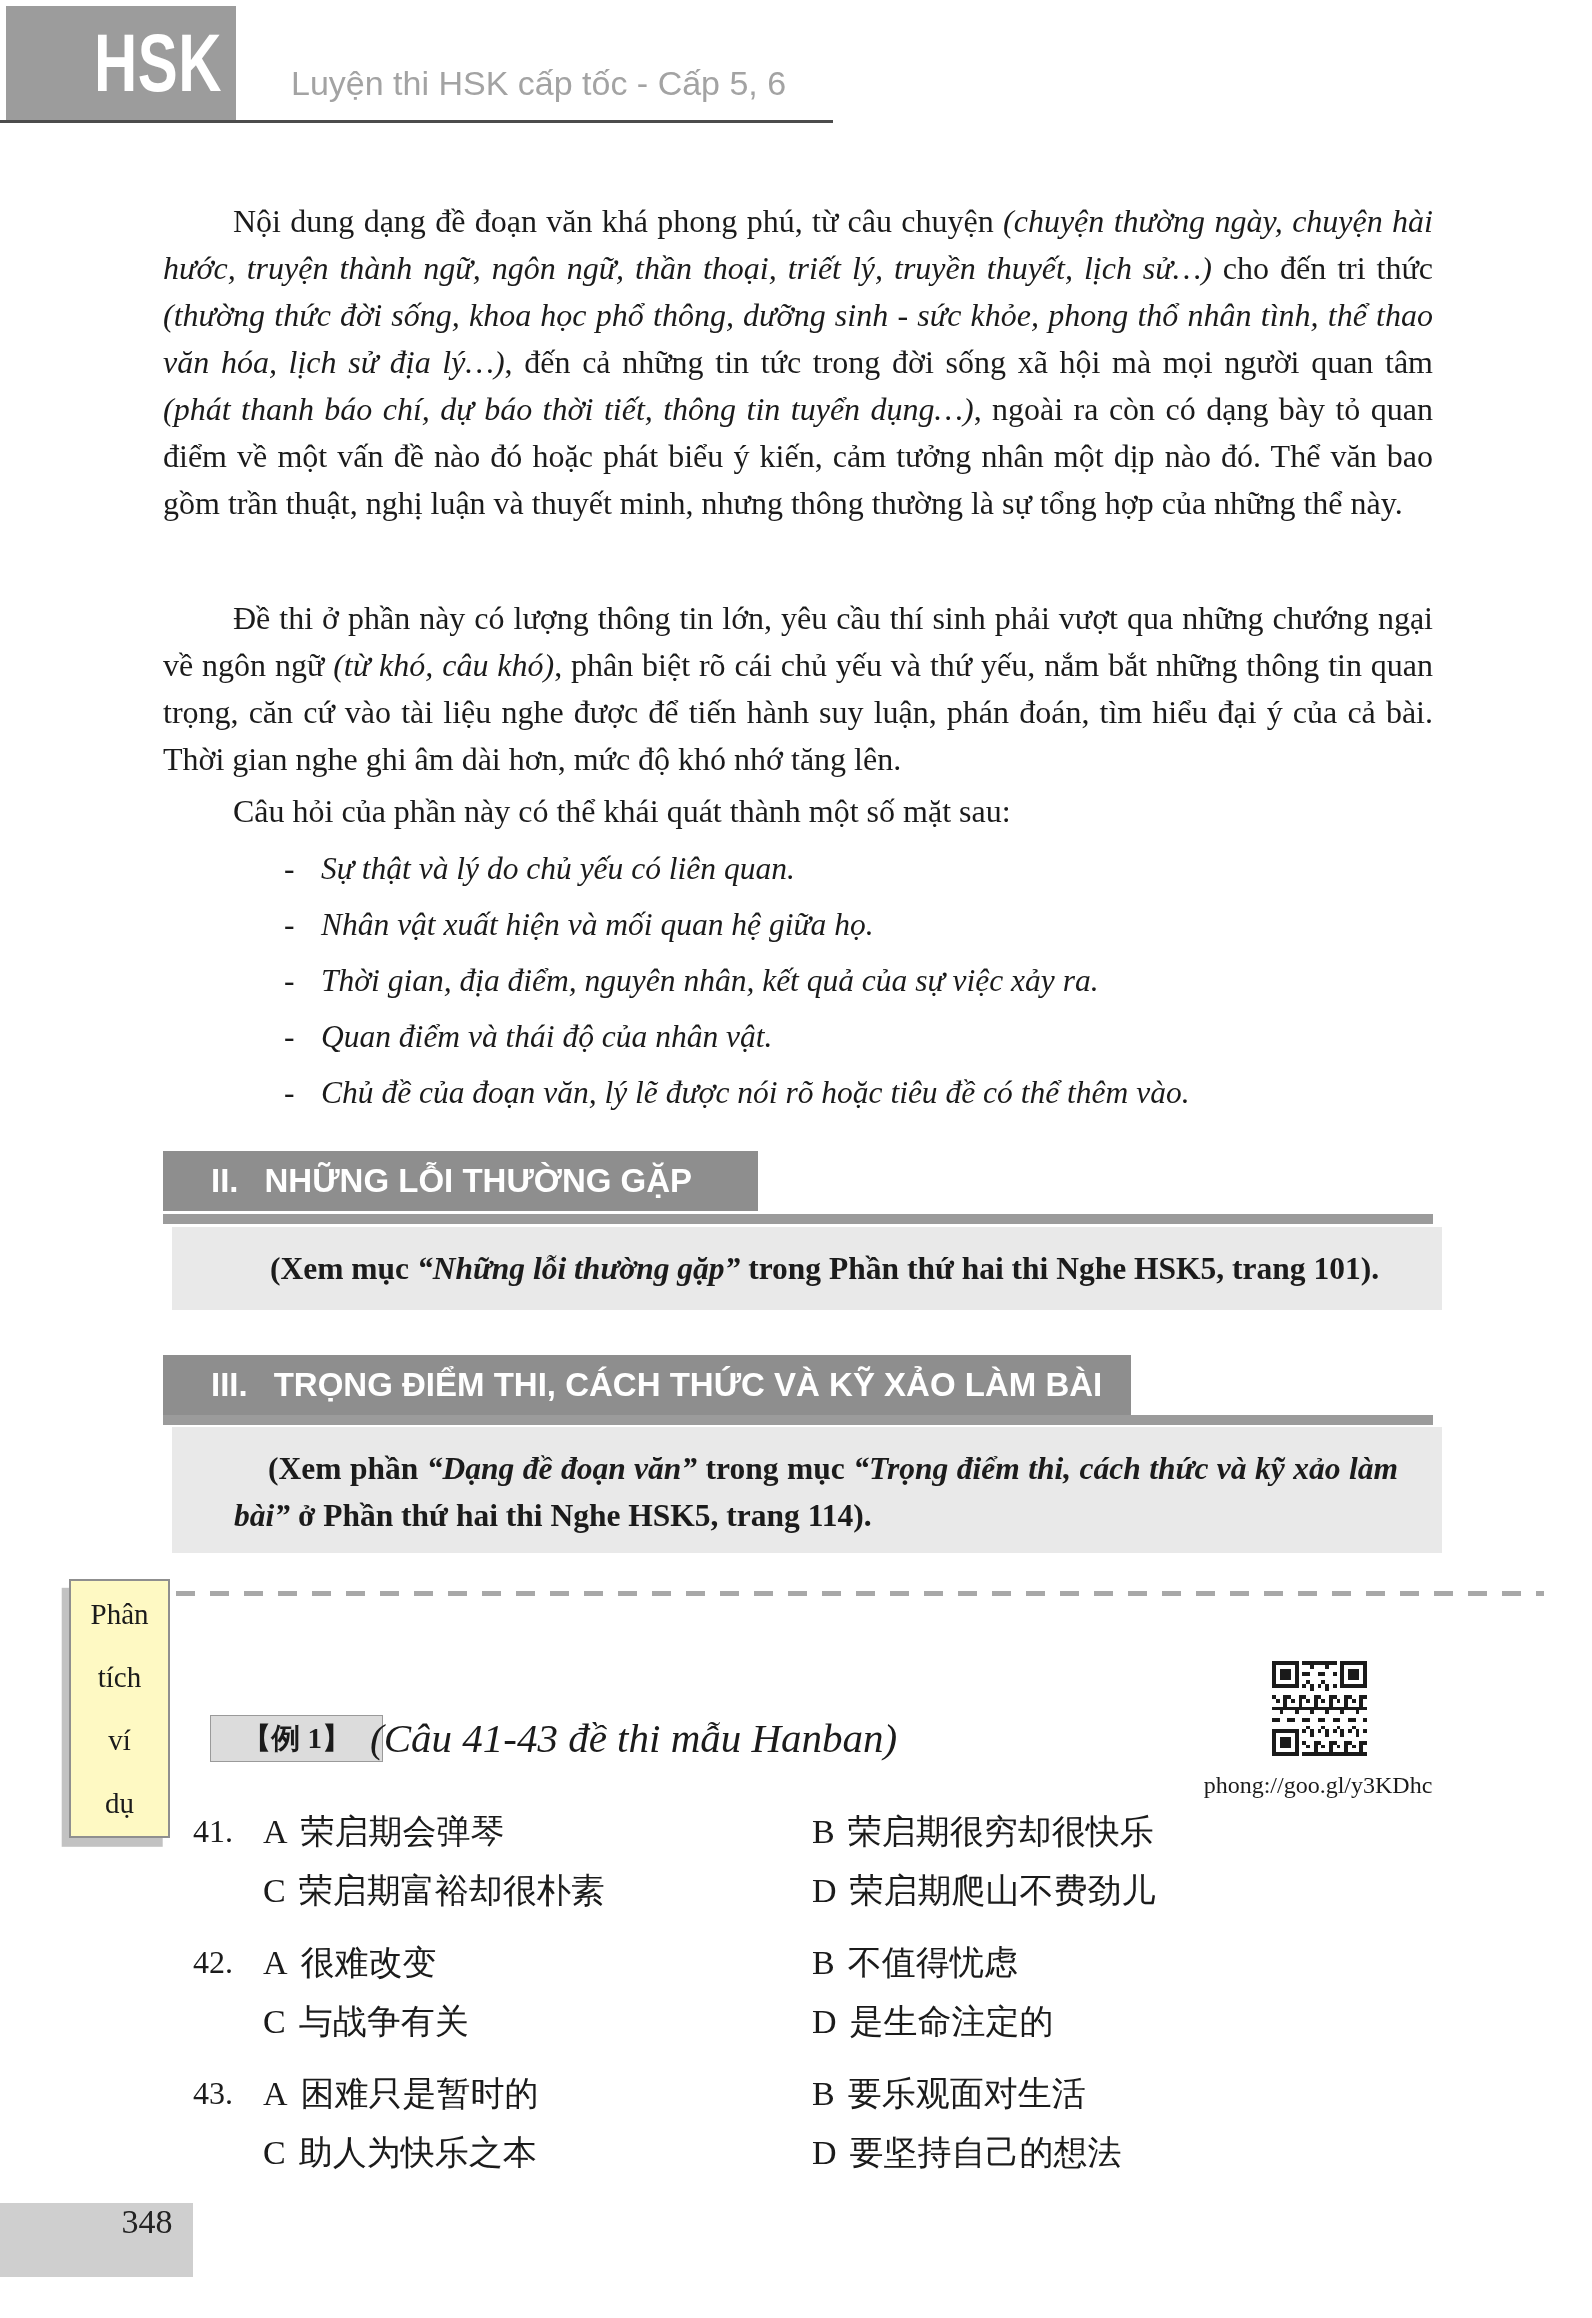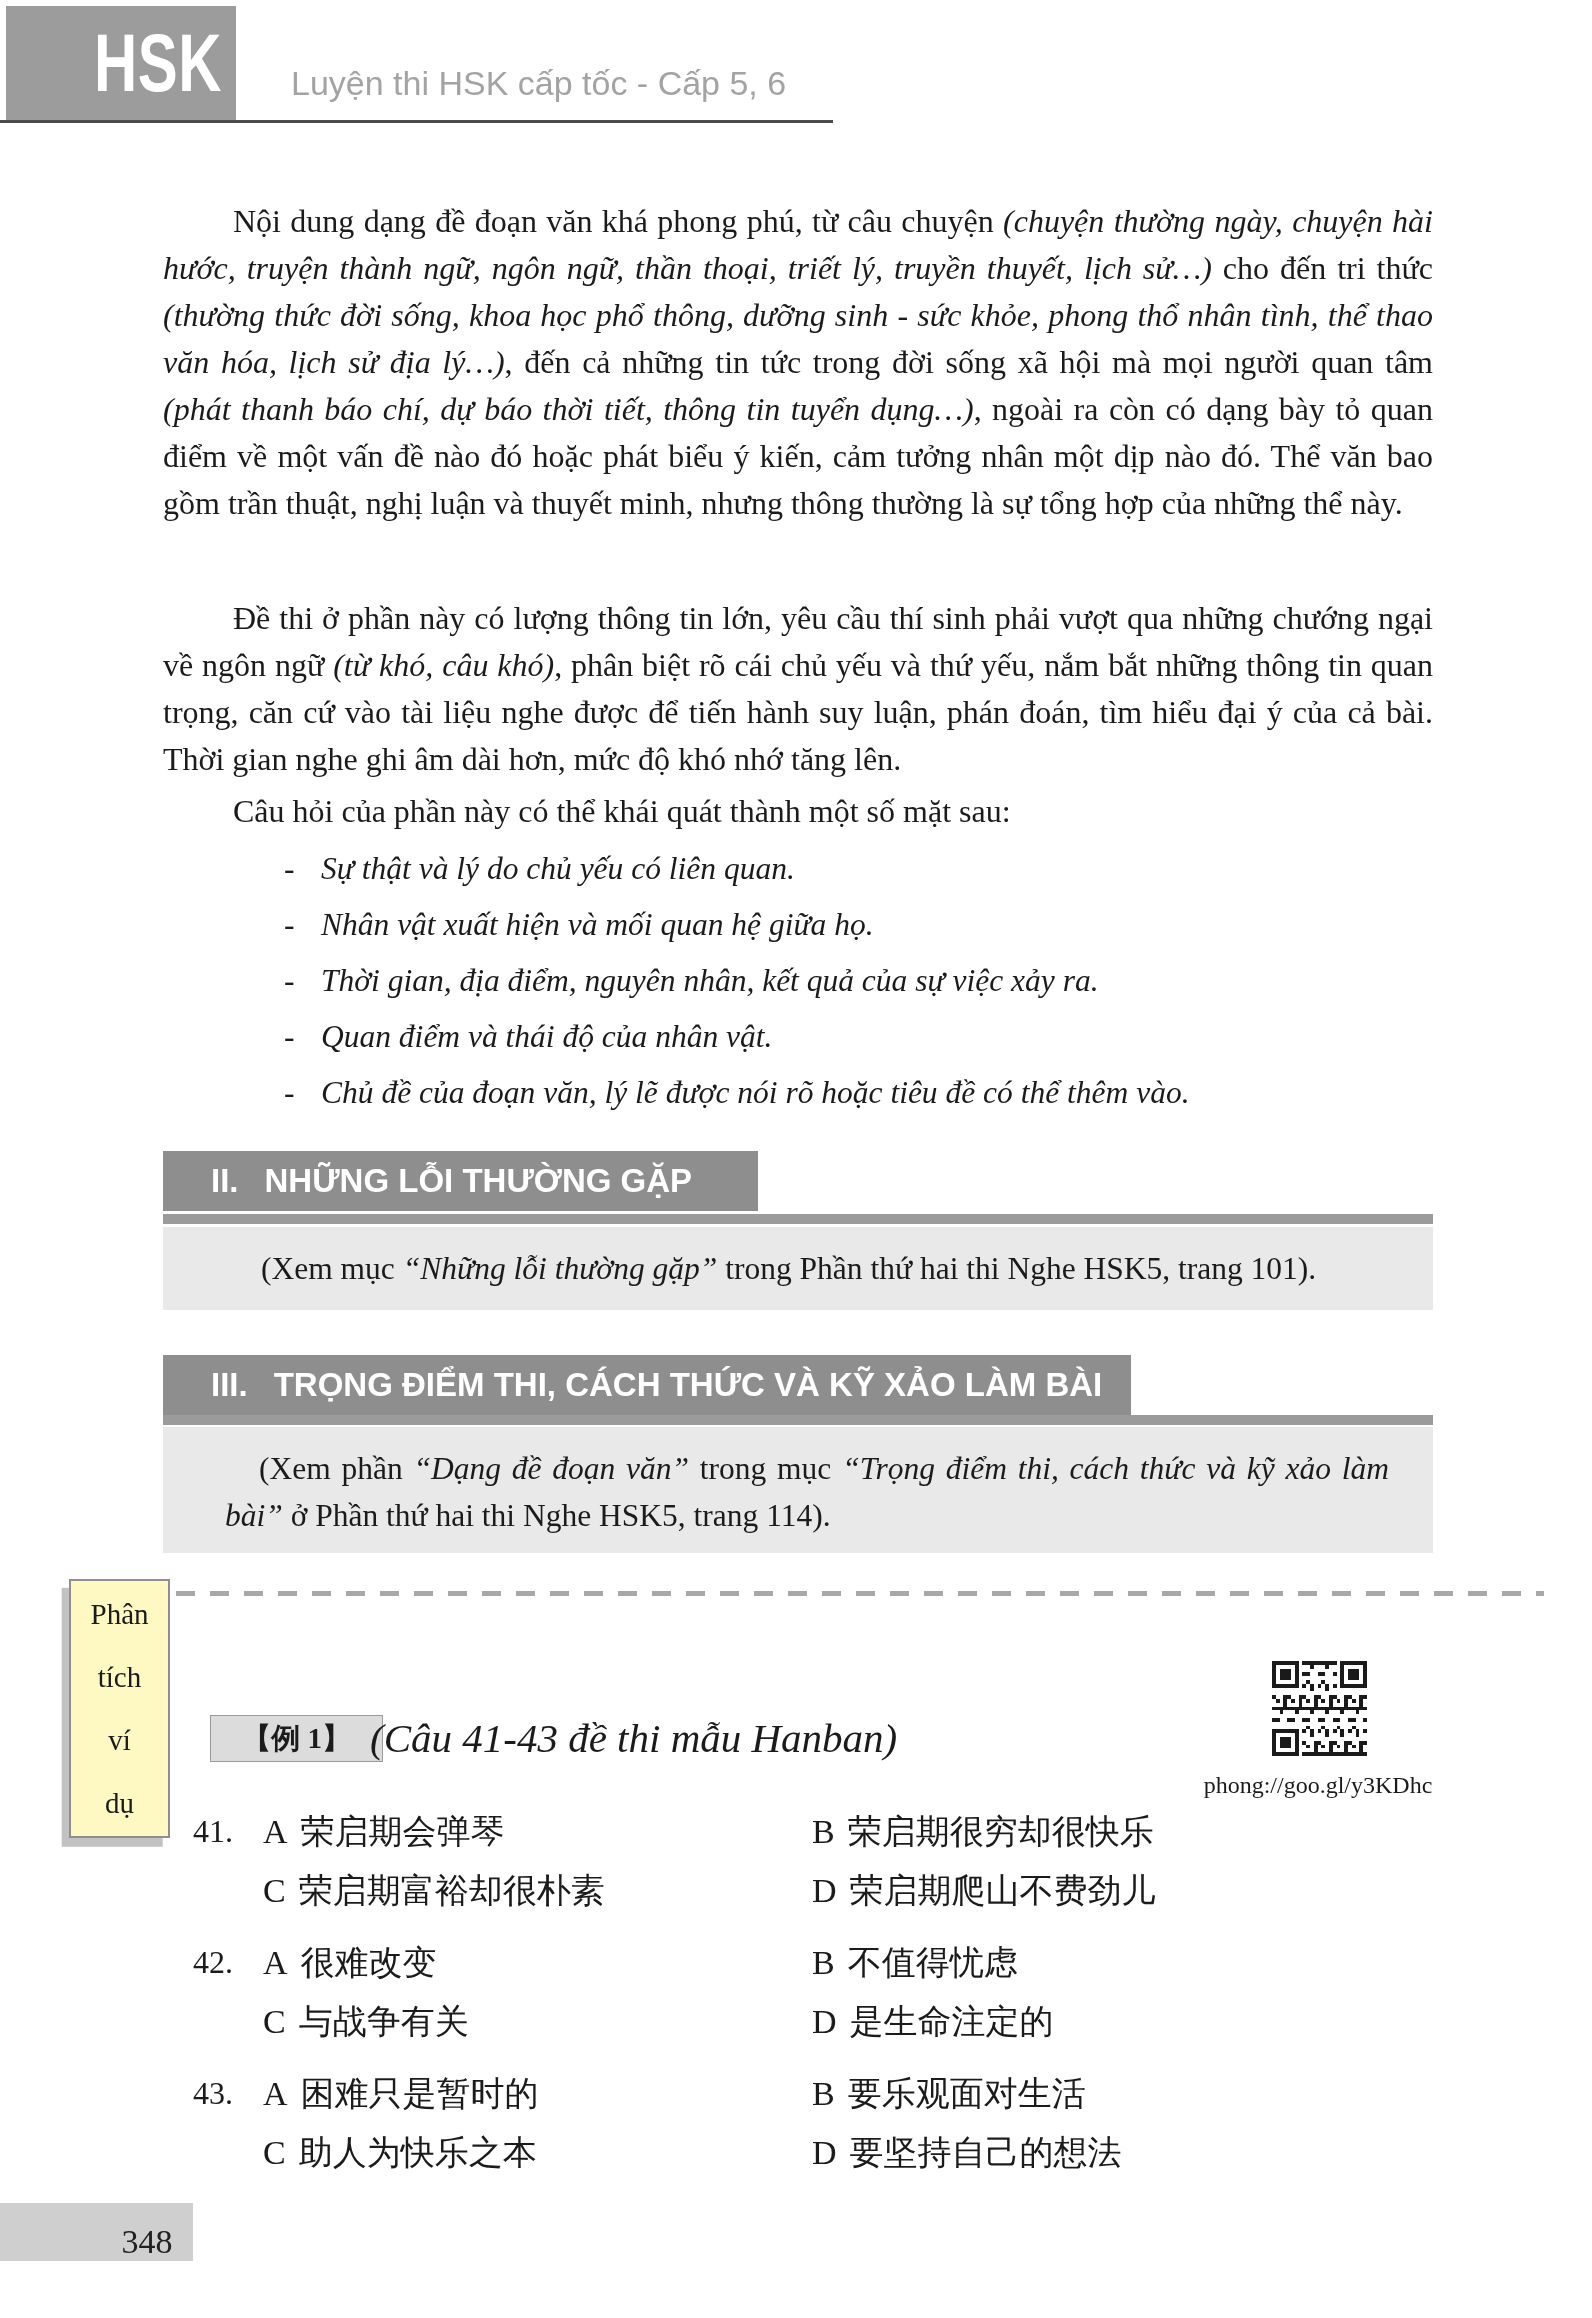--- a/index.html
+++ b/index.html
@@ -54,23 +54,23 @@
     font-family:"Liberation Sans",sans-serif;font-weight:bold;font-size:33px;
     display:flex;align-items:center;white-space:nowrap;
   }
   .band .num{margin-left:48px;margin-right:26px;}
   .band2{top:1151px;width:595px;}
   .band3{top:1355px;width:968px;}
   .strip{position:absolute;left:163px;width:1270px;height:9.5px;background:#9b9b9b;}
   .strip2{top:1214px;}
   .strip3{top:1415px;}
   .panel{
-    position:absolute;left:163px;width:1270px;
+    position:absolute;left:172px;width:1270px;
     background:var(--panel-gray,#e9e9e9);
-    font-size:31.5px;line-height:47px;
+    font-size:31.5px;line-height:47px;font-weight:bold;
   }
   .panel2{top:1227px;height:83px;display:flex;align-items:center;}
   .panel2 .panel-text{margin-left:98px;}
   .panel3{top:1427px;height:126px;}
   .panel3 .panel-text{display:block;margin:17.6px 44px 0 62px;text-indent:34px;text-align:justify;}
   .panel .panel-text i{font-style:italic;}
 
   
   .dashed{
     position:absolute;left:176px;top:1591px;width:1368px;height:5.1px;
@@ -112,23 +112,23 @@
   .questions{position:absolute;left:193px;top:1802px;width:1239px;}
   .q{display:flex;margin-bottom:13px;}
   .q-num{width:70px;font-size:32px;line-height:59px;}
   .q-opts{flex:1;display:grid;grid-template-columns:549px 1fr;}
   .opt{height:59px;line-height:59px;font-size:34px;display:flex;}
   .opt-letter{margin-right:13px;}
   .opt-text{white-space:nowrap;}
 
   
   .page-num-box{
-    position:absolute;left:0;top:2203px;width:193px;height:58px;
+    position:absolute;left:0;top:2203px;width:193px;height:74px;
     background:var(--footer-gray,#cfcfcf);
-    display:flex;align-items:flex-end;justify-content:flex-end;
+    display:flex;align-items:flex-start;justify-content:flex-end;
     padding-right:20.5px;box-sizing:border-box;font-size:34px;color:#222;
   }
 </style>
 </head>
 <body>
 
 <div class="page" style="--header-gray: #9c9c9c; --band-gray: #8e8e8e; --panel-gray: #e9e9e9; --label-gray: #dcdcdc; --footer-gray: #cfcfcf; --text: #1b1b1b;">
 
   <div class="logo-box">
     <span class="logo-text">HSK</span>

